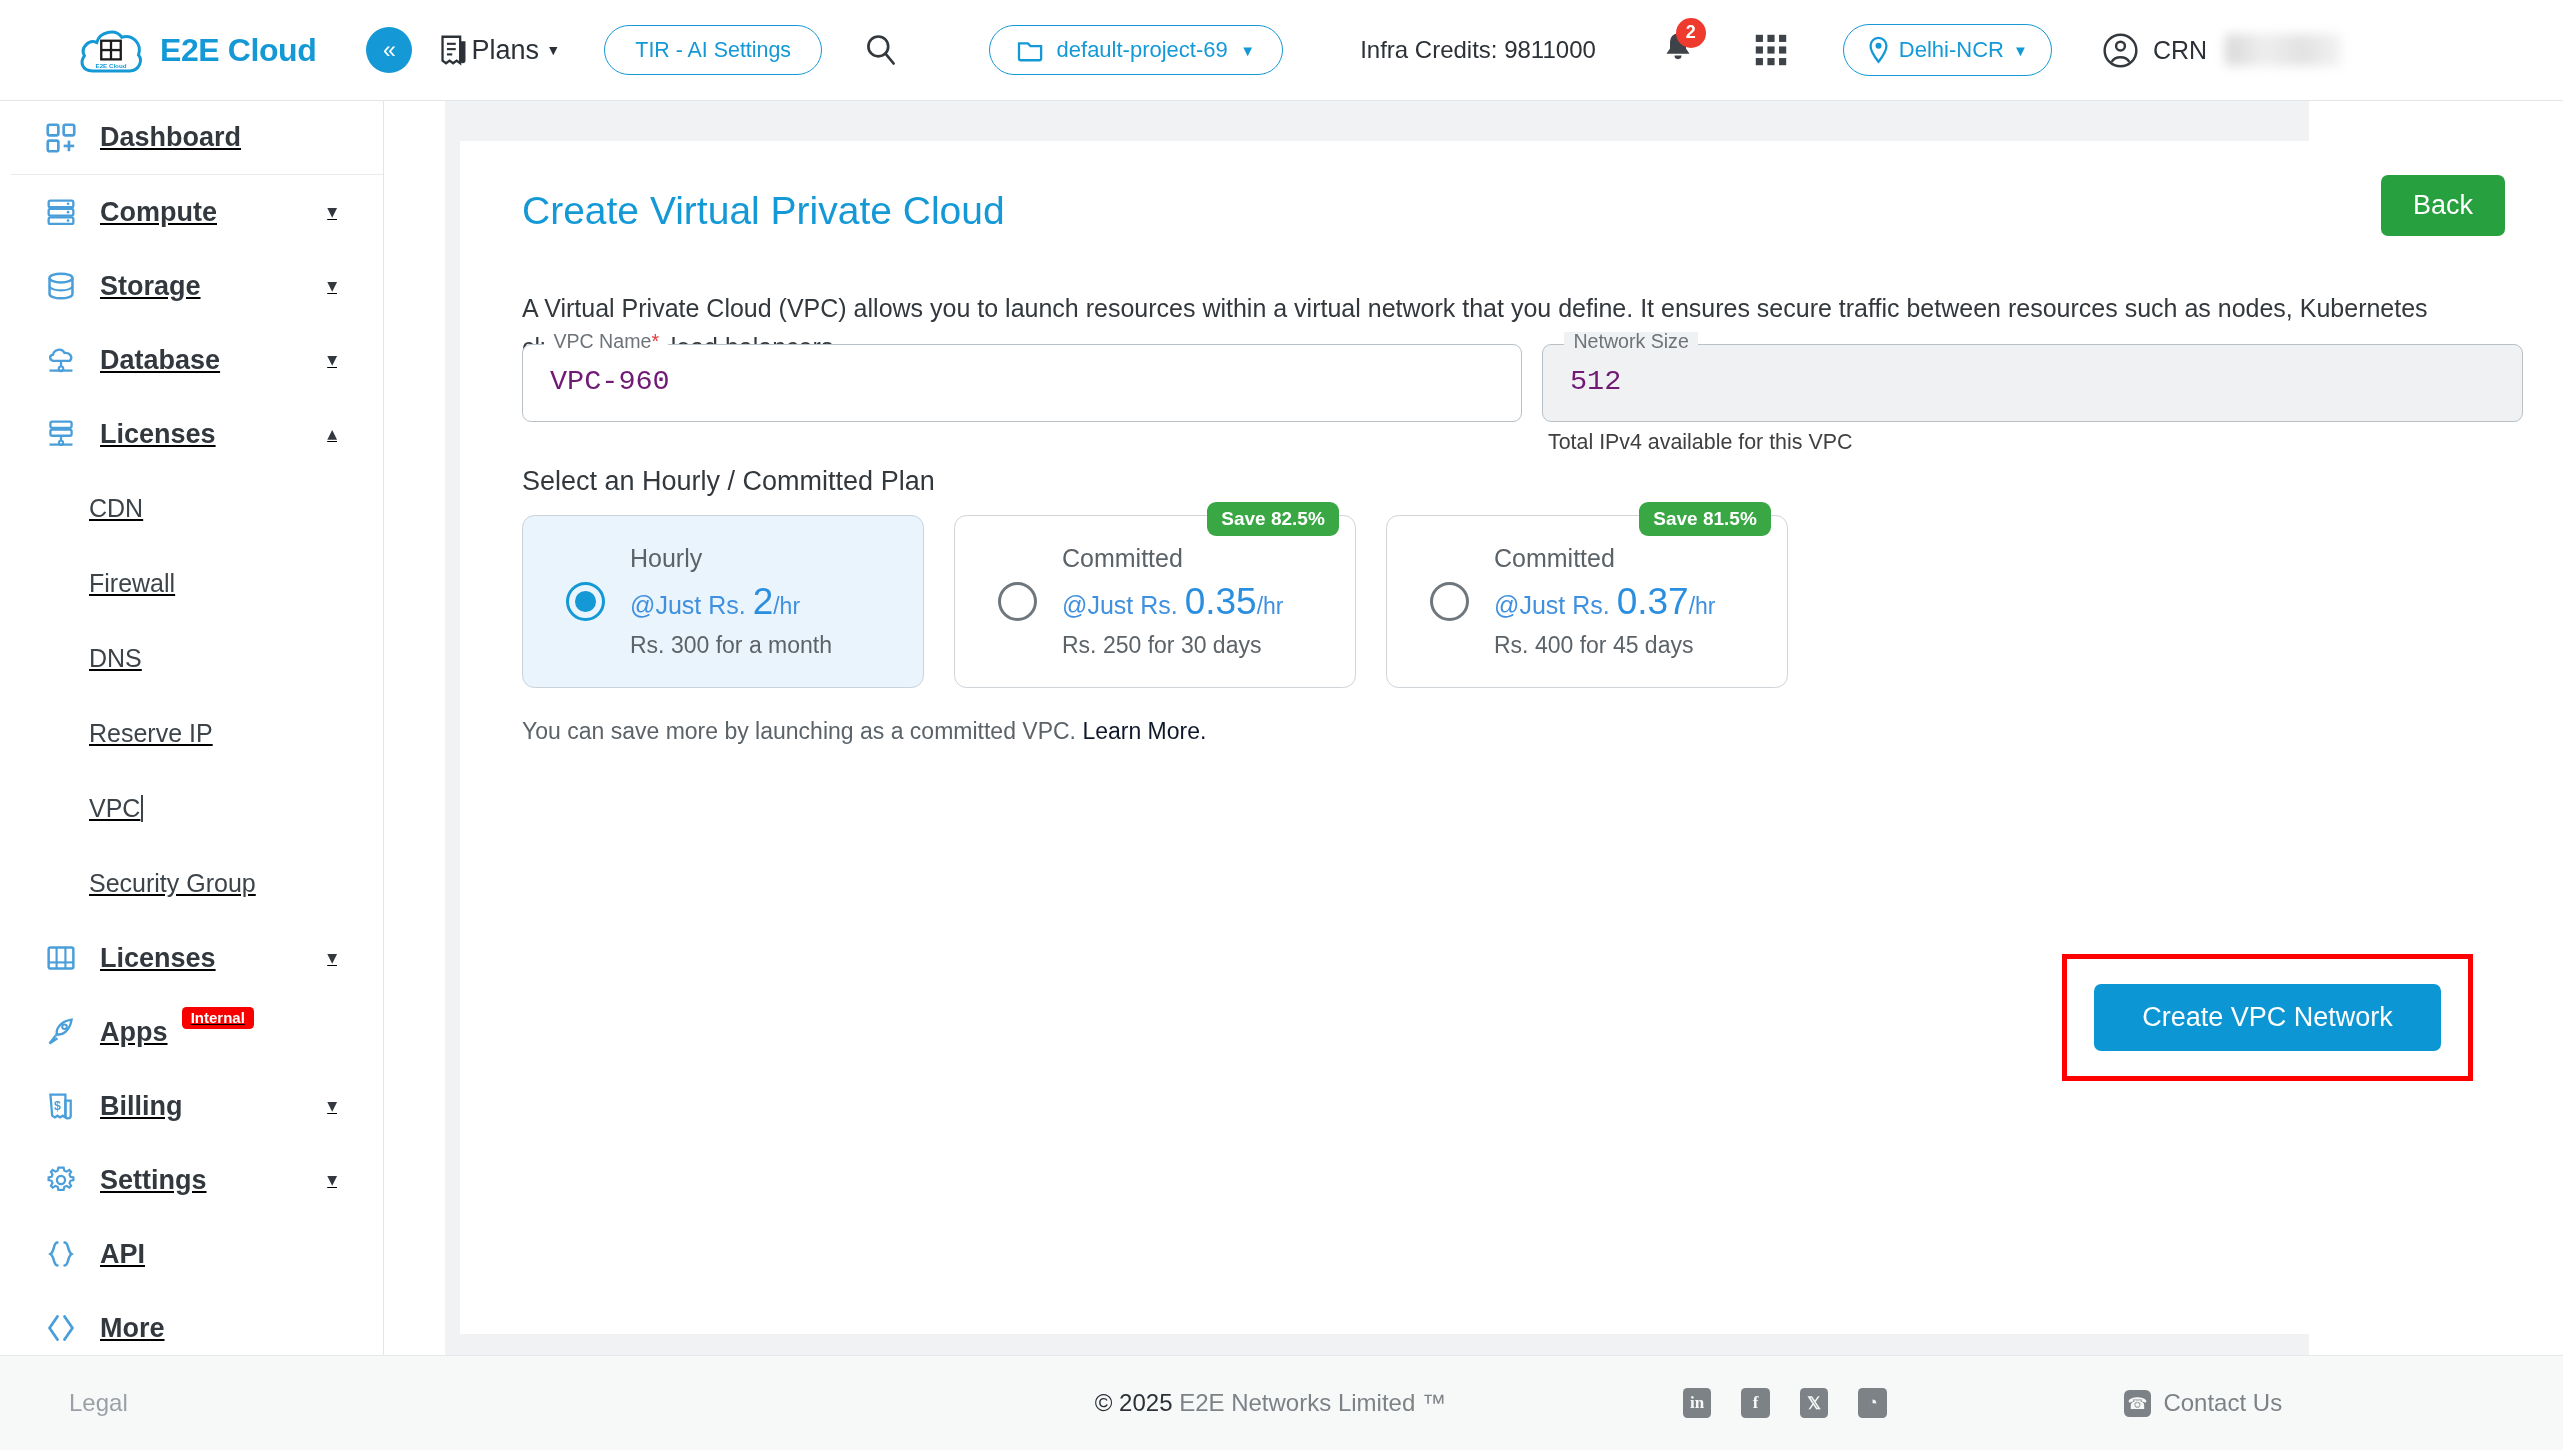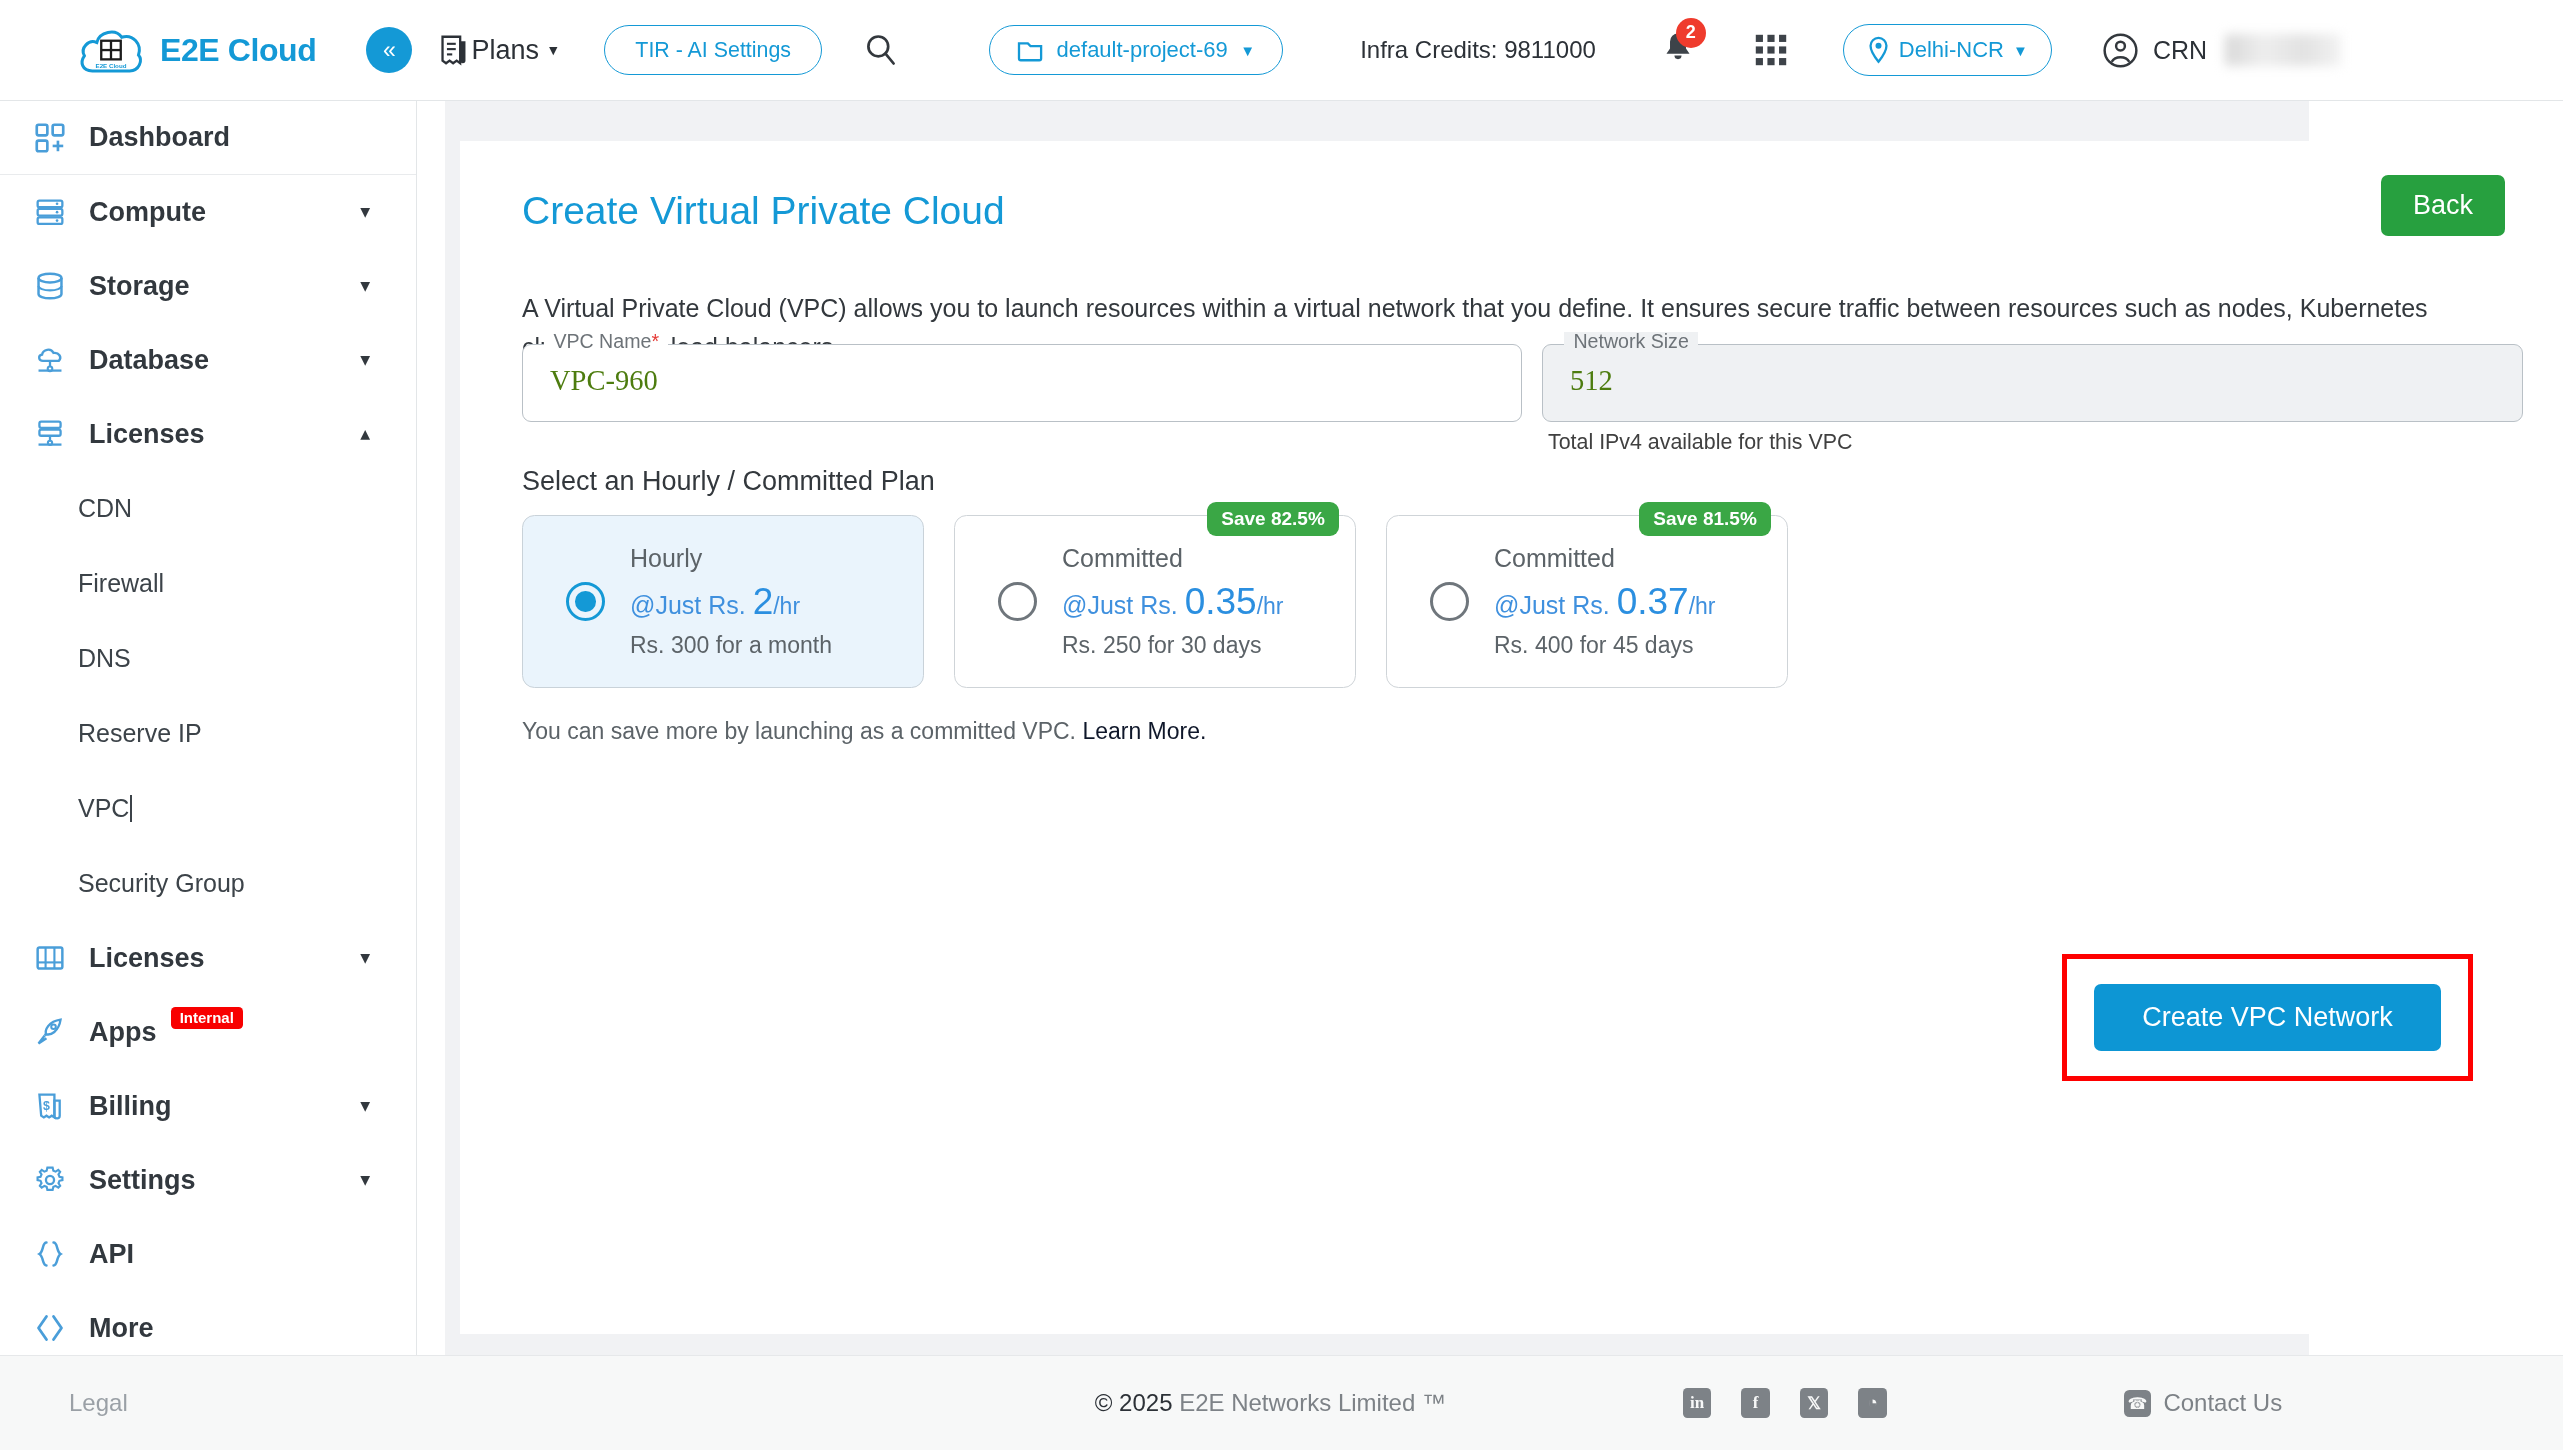--- a/index.html
+++ b/index.html
@@ -82,25 +82,26 @@
   }
   .user-name { font-size: 25px; color: #2c3137; }
   .user-blur {
     width: 116px; height: 32px; margin-left: 3.6px;
     background: linear-gradient(90deg,#d8d8d8,#eeeeee,#e2e2e2,#f2f2f2);
     filter: blur(5.3px); border-radius: 3.6px;
   }
 
   
   .sidebar {
-    position: absolute; top: 101px; left: 0;
-    width: 417px; height: 1254px;
+    position: absolute; top: 101px; left: 11px;
+    width: 373px; height: 1254px;
     background: #ffffff;
     border-right: 0.9px solid #e3e6e8;
     overflow: hidden;
+    text-decoration: underline;
   }
   .nav-item {
     display: flex; align-items: center;
     height: 74px; padding-left: 27px; cursor: pointer;
   }
   .nav-item.first { border-bottom: 0.9px solid #e9ebed; }
   .nav-ico { width: 46px; display: flex; align-items: center; justify-content: center; color:#4a9ed9; }
   .nav-label {
     margin-left: 16px; font-size: 27px; font-weight: bold; color: #32383e;
   }
@@ -185,23 +186,23 @@
   .field-legend {
     position: absolute; top: -13.3px; left: 21.4px;
     background: inherit; padding: 0 9px;
     font-size: 19.6px; color: #6d7378; line-height: 1;
   }
   .field.name .field-legend { background: #ffffff; }
   .field.size .field-legend { background: #eff1f3; }
   .req { color: #e53935; }
   .field-value {
     position: absolute; top: 19.6px; left: 27px;
-    font-size: 28.5px; color: #4d7c0f;
+    font-size: 28.5px; color: #701a75;
     border: none; background: transparent; outline: none;
-    width: 90%; font-family: Liberation Serif, serif;
+    width: 90%; font-family: Liberation Mono, monospace;
   }
   .field-hint {
     position: absolute; top: 289px; left: 1088px;
     font-size: 21.4px; color: #404040;
   }
 
   .plans-heading {
     position: absolute; top: 325px; left: 62px;
     font-size: 27px; color: #33383d;
   }

